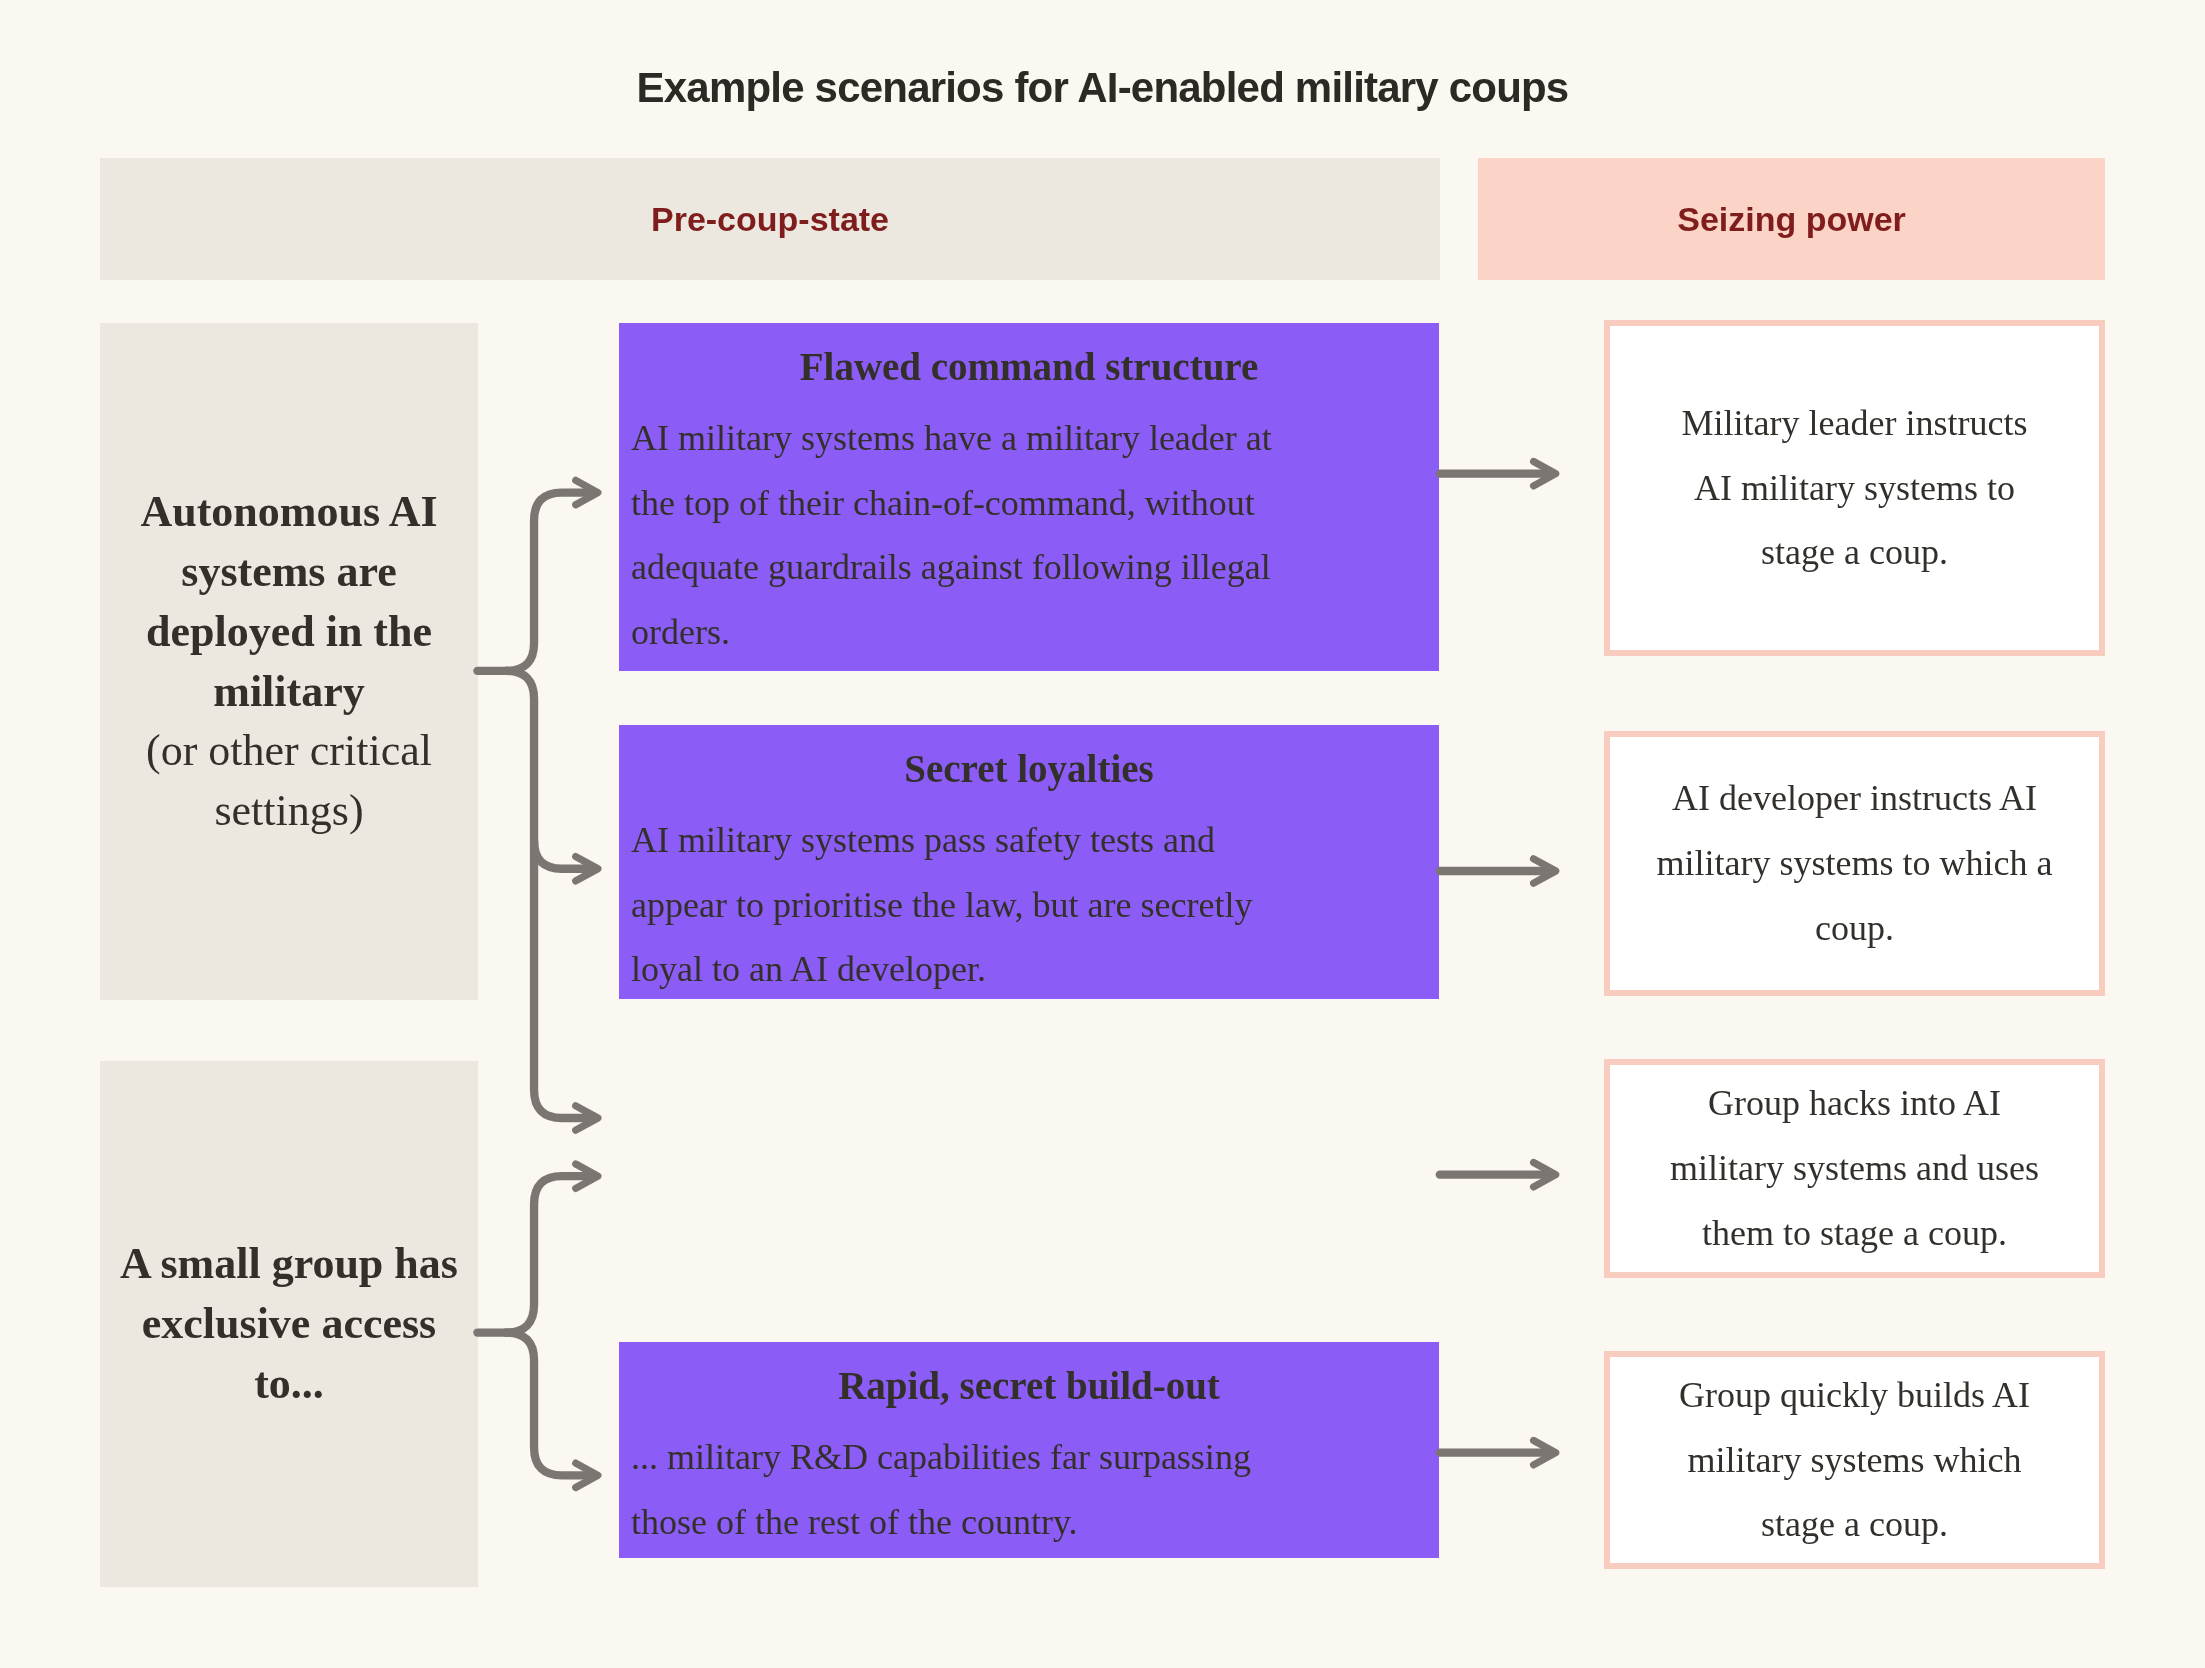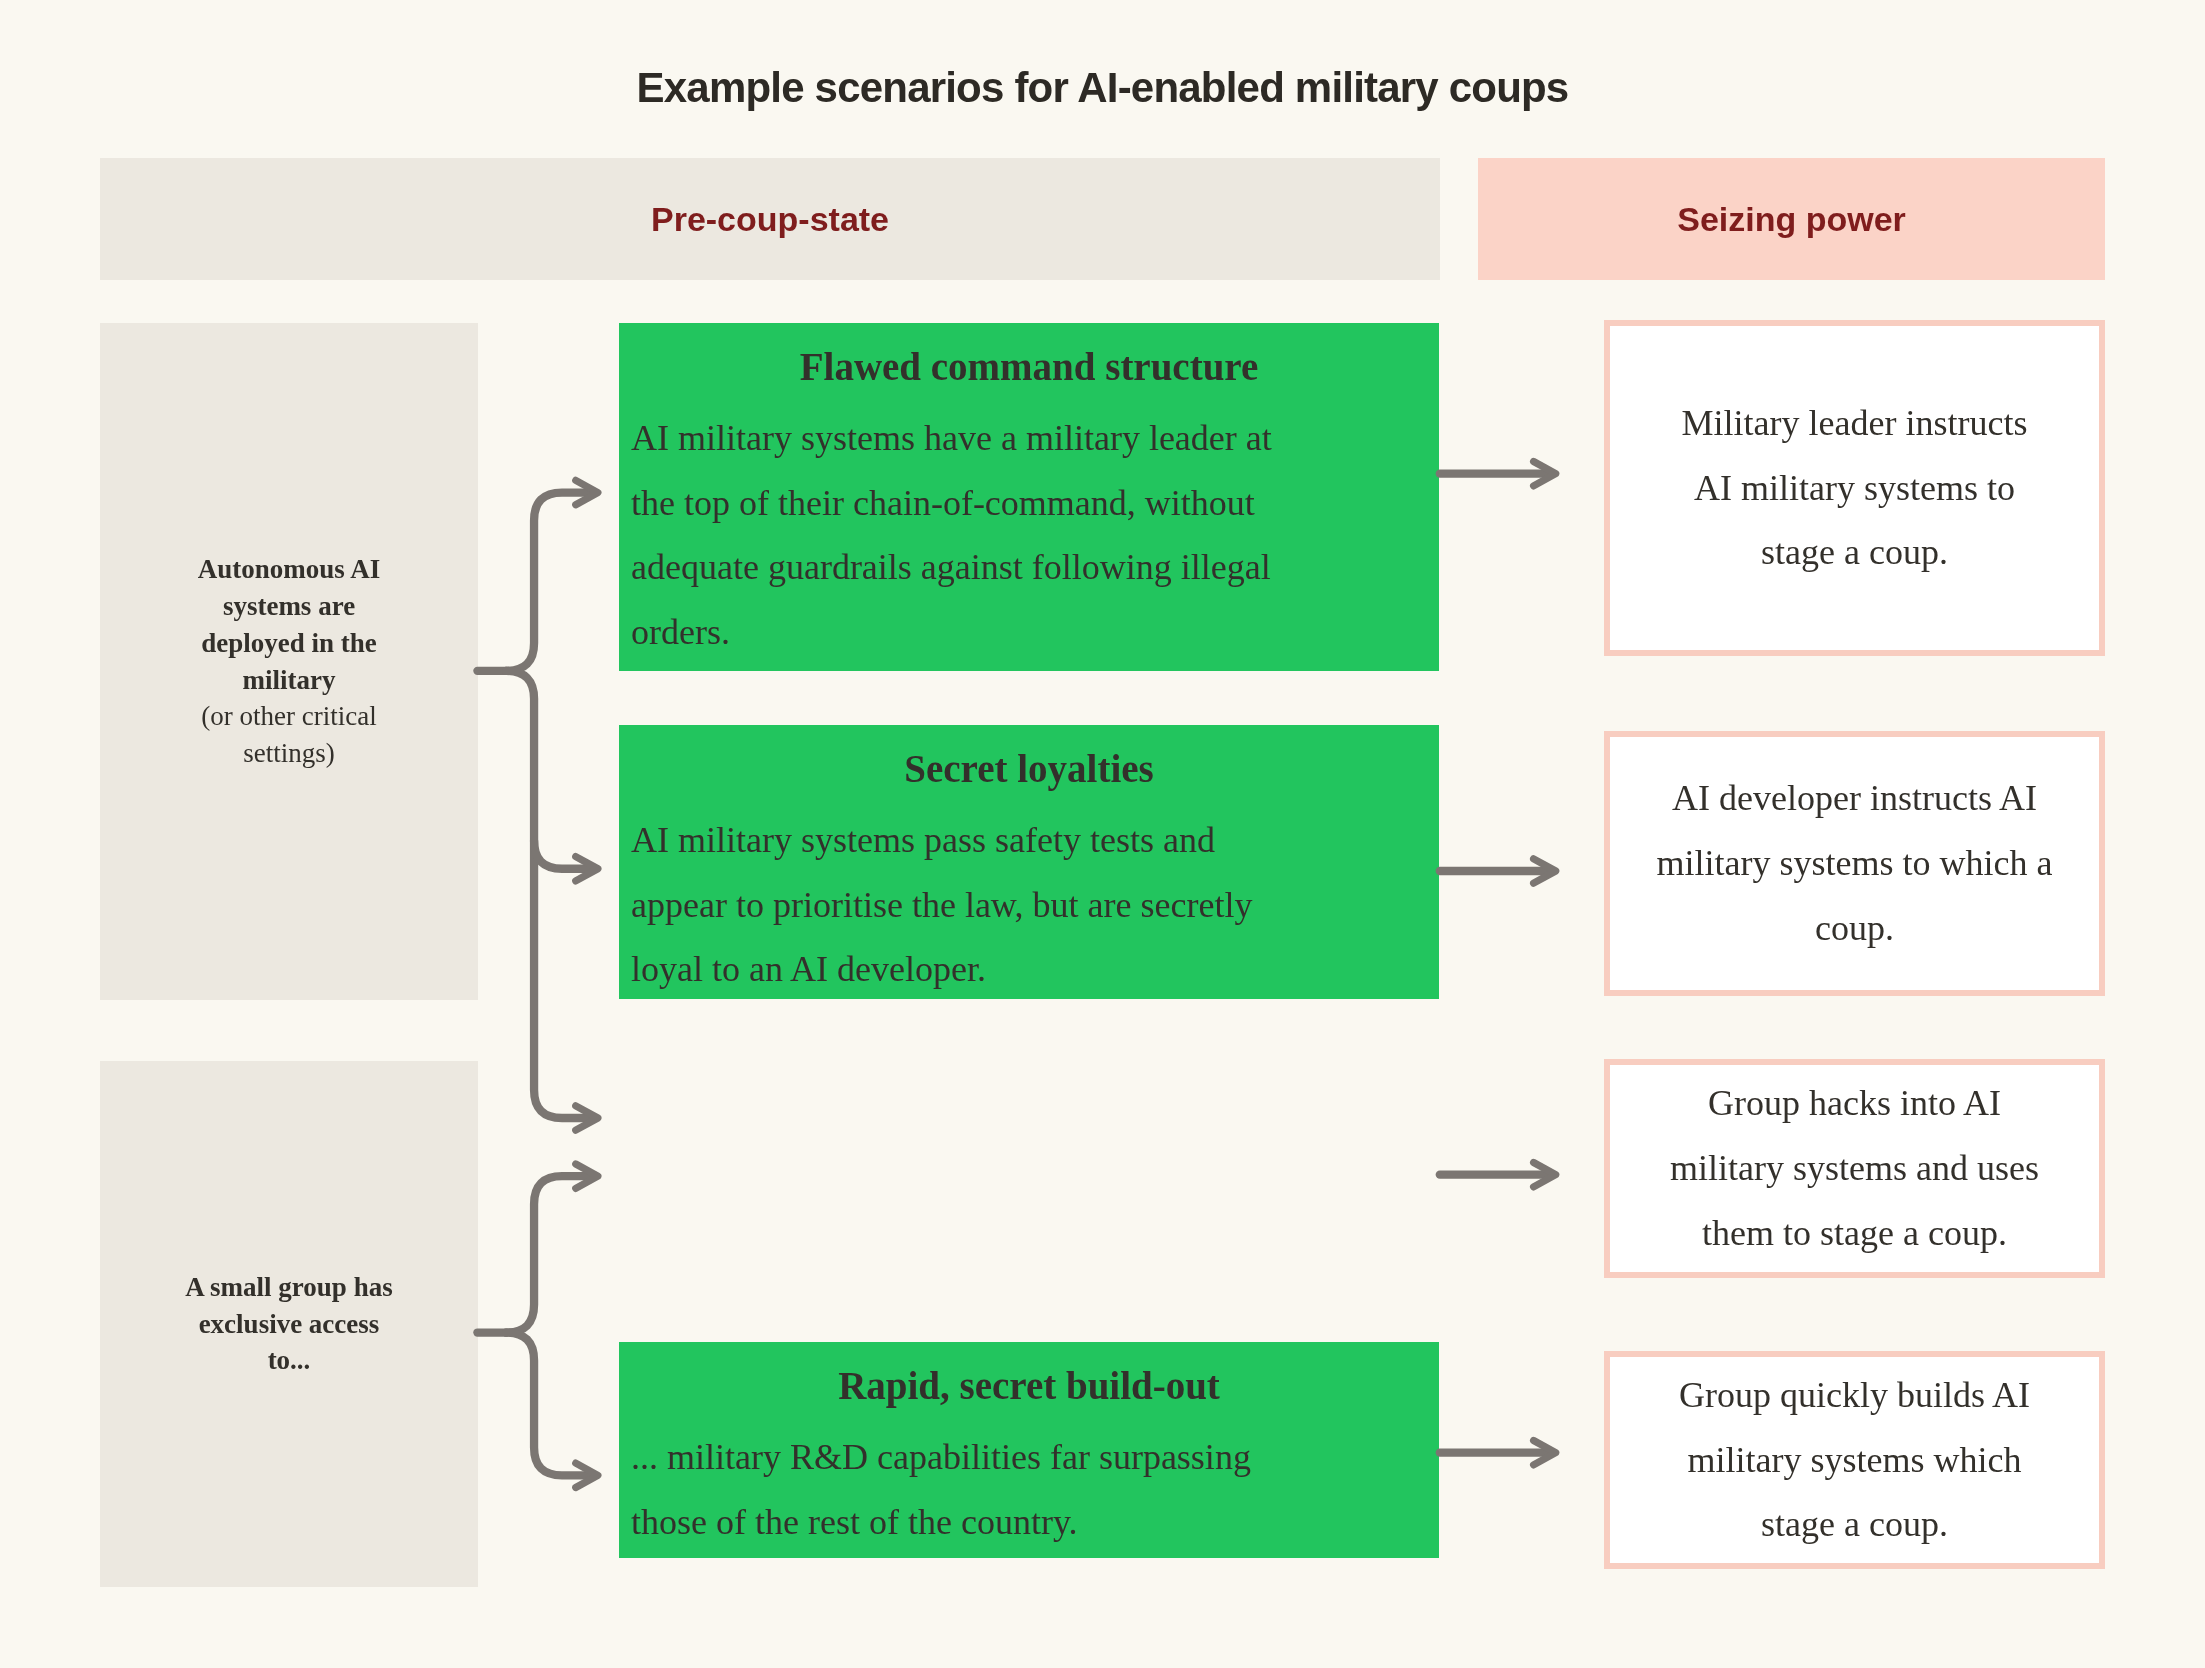--- a/index.html
+++ b/index.html
@@ -14,28 +14,28 @@
   }
   .hdr{
     position:absolute;top:158px;height:122px;display:flex;align-items:center;justify-content:center;
     font-family:"Liberation Sans", sans-serif;font-weight:700;font-size:34px;color:#7f1d1d;
   }
   .hdr-pre{left:100px;width:1340px;background:#ECE8E0;}
   .hdr-seize{left:1478px;width:627px;background:#FBD3C7;}
   .cat{
     position:absolute;left:100px;width:378px;background:#ECE8E0;
     display:flex;flex-direction:column;align-items:center;justify-content:center;
-    text-align:center;font-size:27px;line-height:1.36;
+    text-align:center;font-size:44px;line-height:1.36;
   }
   .cat-a{top:323px;height:677px;}
   .cat-b{top:1061px;height:526px;}
   .cat-title{font-weight:700;white-space:pre-line;}
   .cat-sub{font-weight:400;white-space:pre-line;}
   .scen{
-    position:absolute;left:619px;width:820px;background:#22c55e;
+    position:absolute;left:619px;width:820px;background:#8b5cf6;
   }
   .scen .t{
     display:block;text-align:center;font-weight:700;font-size:39px;line-height:1.2;padding-top:21px;
   }
   .scen .b{
     display:block;font-size:36px;line-height:1.8;white-space:pre-line;
     padding:0 12px;margin-top:15px;
   }
   .scen1{top:323px;height:348px;}
   .scen2{top:725px;height:274px;}

